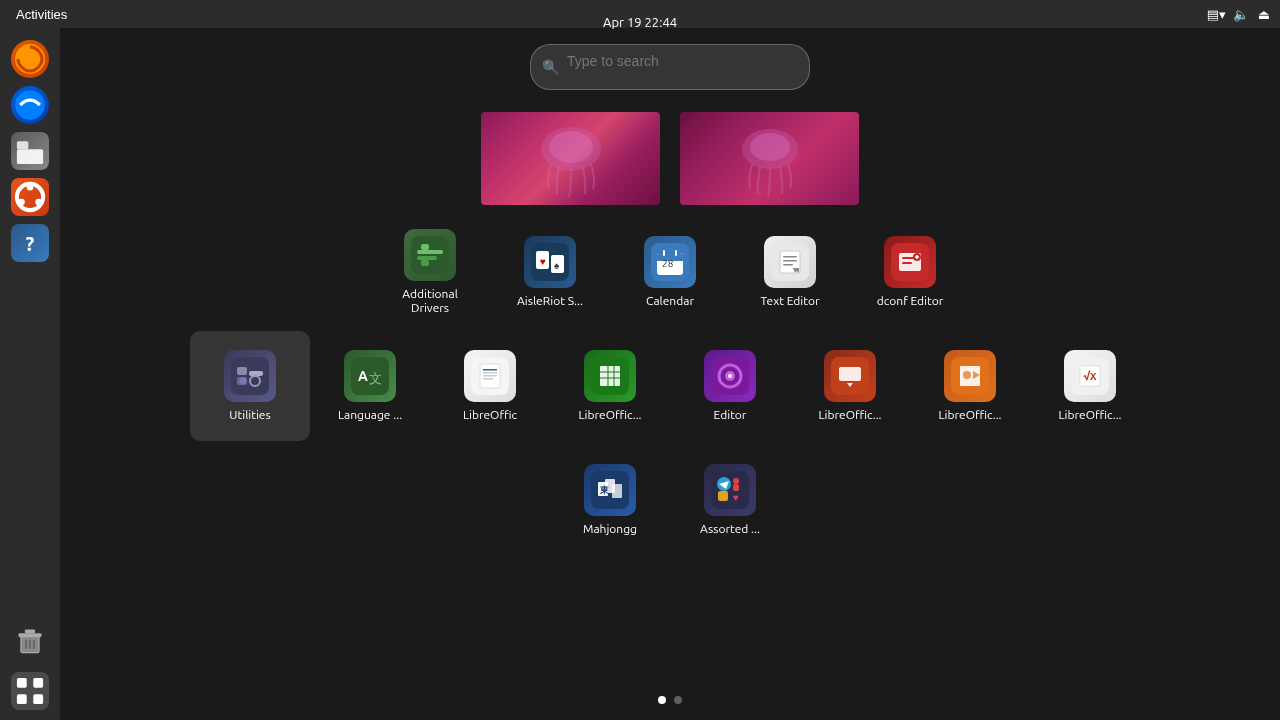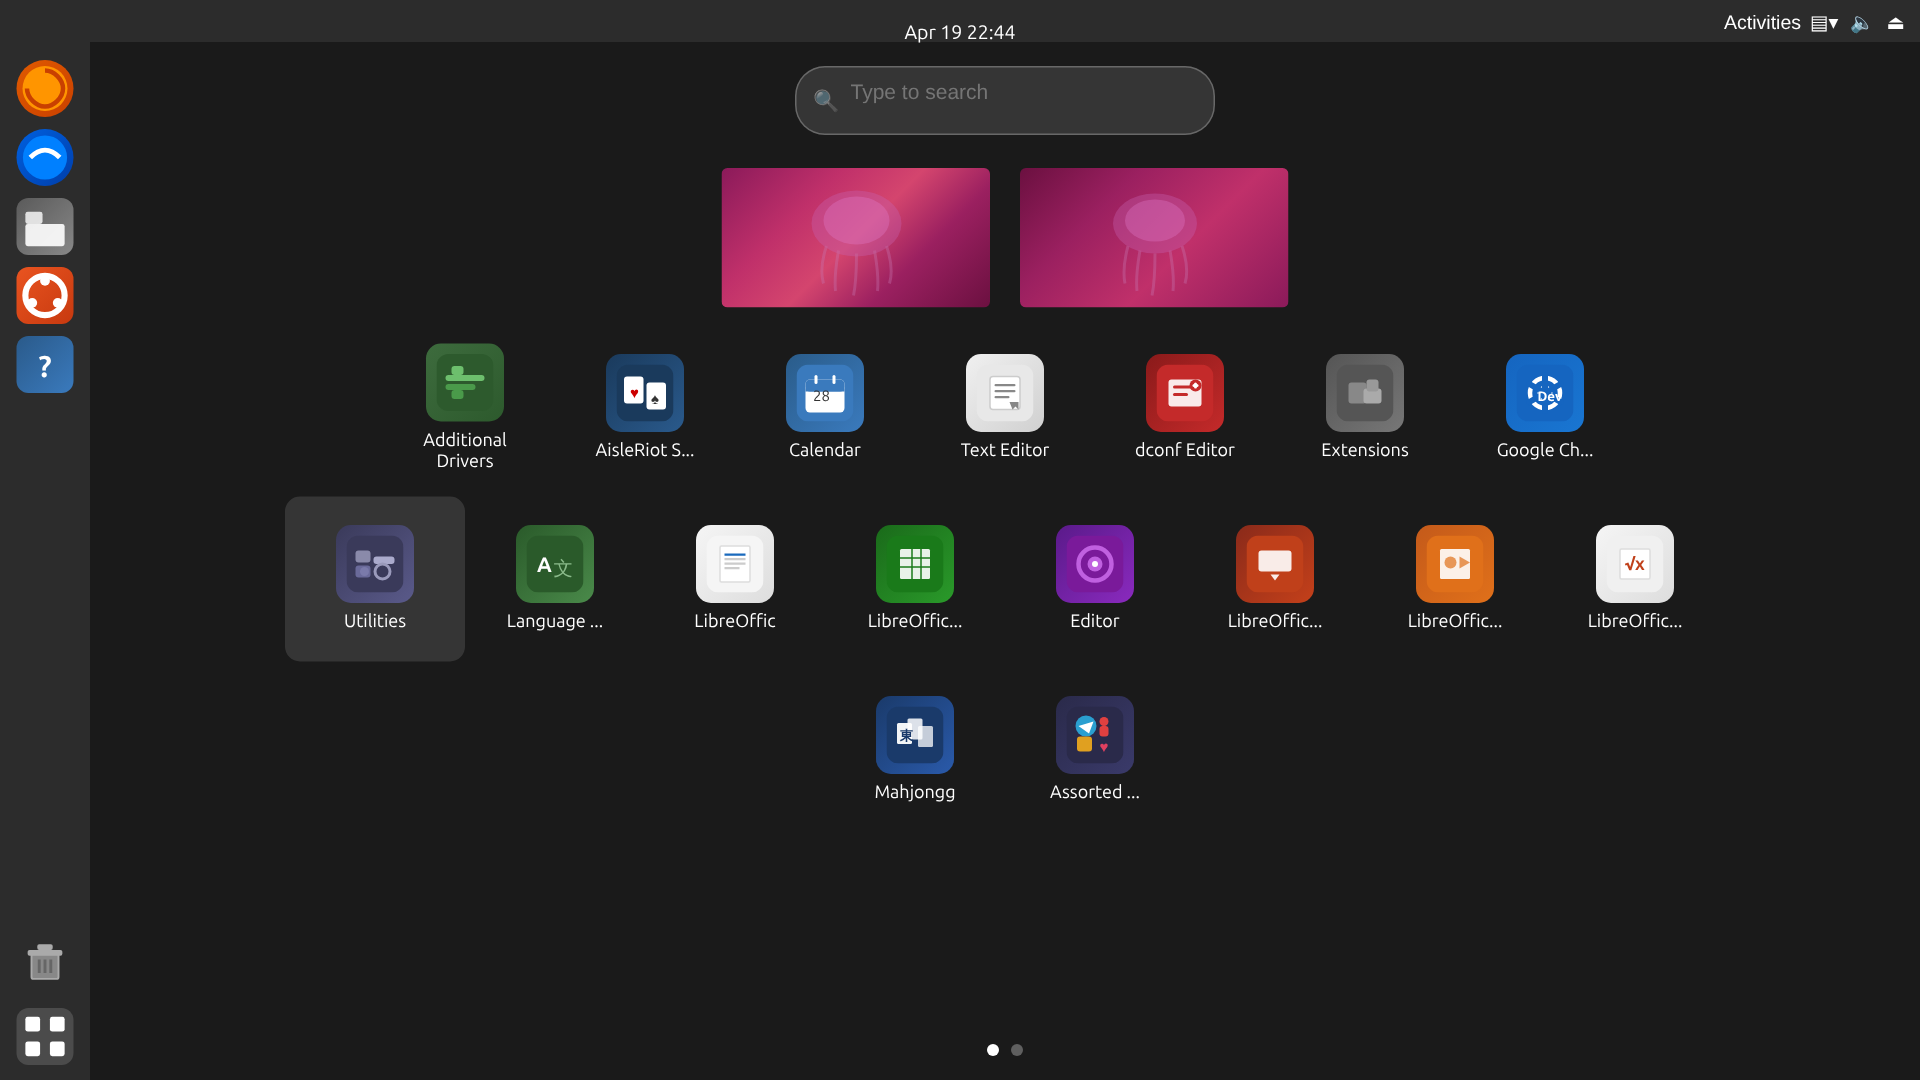--- a/index.html
+++ b/index.html
@@ -13,21 +13,21 @@
     }
 
     
     #topbar {
       position: absolute;
       top: 0; left: 0; right: 0;
       height: 28px;
       background: #2c2c2c;
       display: flex;
       align-items: center;
-      justify-content: flex-end;
+      justify-content: space-between;
       padding: 0 10px;
       z-index: 100;
     }
     #activities-btn {
       color: #fff;
       font-size: 13px;
       font-weight: 500;
       cursor: pointer;
       padding: 2px 6px;
     }
@@ -458,46 +458,21 @@
             <rect x="11" y="14" width="16" height="2" rx="1" fill="#c42a2a"></rect>
             <rect x="11" y="19" width="10" height="2" rx="1" fill="#c42a2a"></rect>
             <circle cx="26" cy="14" r="4" fill="#c42a2a"></circle>
             <rect x="24" y="13" width="4" height="2" rx="1" fill="#fff"></rect>
             <rect x="25" y="12" width="2" height="4" rx="1" fill="#fff"></rect>
           </svg>
         </div>
         <span class="app-label">dconf Editor</span>
       </div>
 
-      <div class="app-item">
-        <div class="app-icon icon-extensions">
-          <svg width="38" height="38" viewBox="0 0 38 38">
-            <rect width="38" height="38" rx="8" fill="#555"></rect>
-            <rect x="8" y="12" width="12" height="14" rx="2" fill="#888"></rect>
-            <rect x="18" y="16" width="12" height="10" rx="2" fill="#aaa"></rect>
-            <rect x="20" y="10" width="8" height="8" rx="2" fill="#999"></rect>
-          </svg>
-        </div>
-        <span class="app-label">Extensions</span>
-      </div>
-
-      <div class="app-item">
-        <div class="app-icon icon-chrome">
-          <svg width="38" height="38" viewBox="0 0 38 38">
-            <rect width="38" height="38" rx="8" fill="#1565c0"></rect>
-            <circle cx="19" cy="19" r="10" fill="none" stroke="#fff" stroke-width="3"></circle>
-            <circle cx="19" cy="19" r="5" fill="#fff"></circle>
-            <rect x="17" y="5" width="4" height="28" rx="2" fill="#1565c0" transform="rotate(0,19,19)"></rect>
-            <rect x="17" y="5" width="4" height="28" rx="2" fill="#1565c0" transform="rotate(120,19,19)"></rect>
-            <rect x="17" y="5" width="4" height="28" rx="2" fill="#1565c0" transform="rotate(240,19,19)"></rect>
-            <text x="14" y="24" font-size="9" fill="#fff" font-weight="bold">Dev</text>
-          </svg>
-        </div>
-        <span class="app-label">Google Ch...</span>
-      </div>
+
 
     </div>
 
     <div class="app-row">
 
       <div class="app-item selected">
         <div class="app-icon icon-utilities">
           <svg width="38" height="38" viewBox="0 0 38 38">
             <rect width="38" height="38" rx="8" fill="#3a3a5a"></rect>
             <rect x="6" y="10" width="10" height="8" rx="2" fill="#8a8aaa"></rect>

